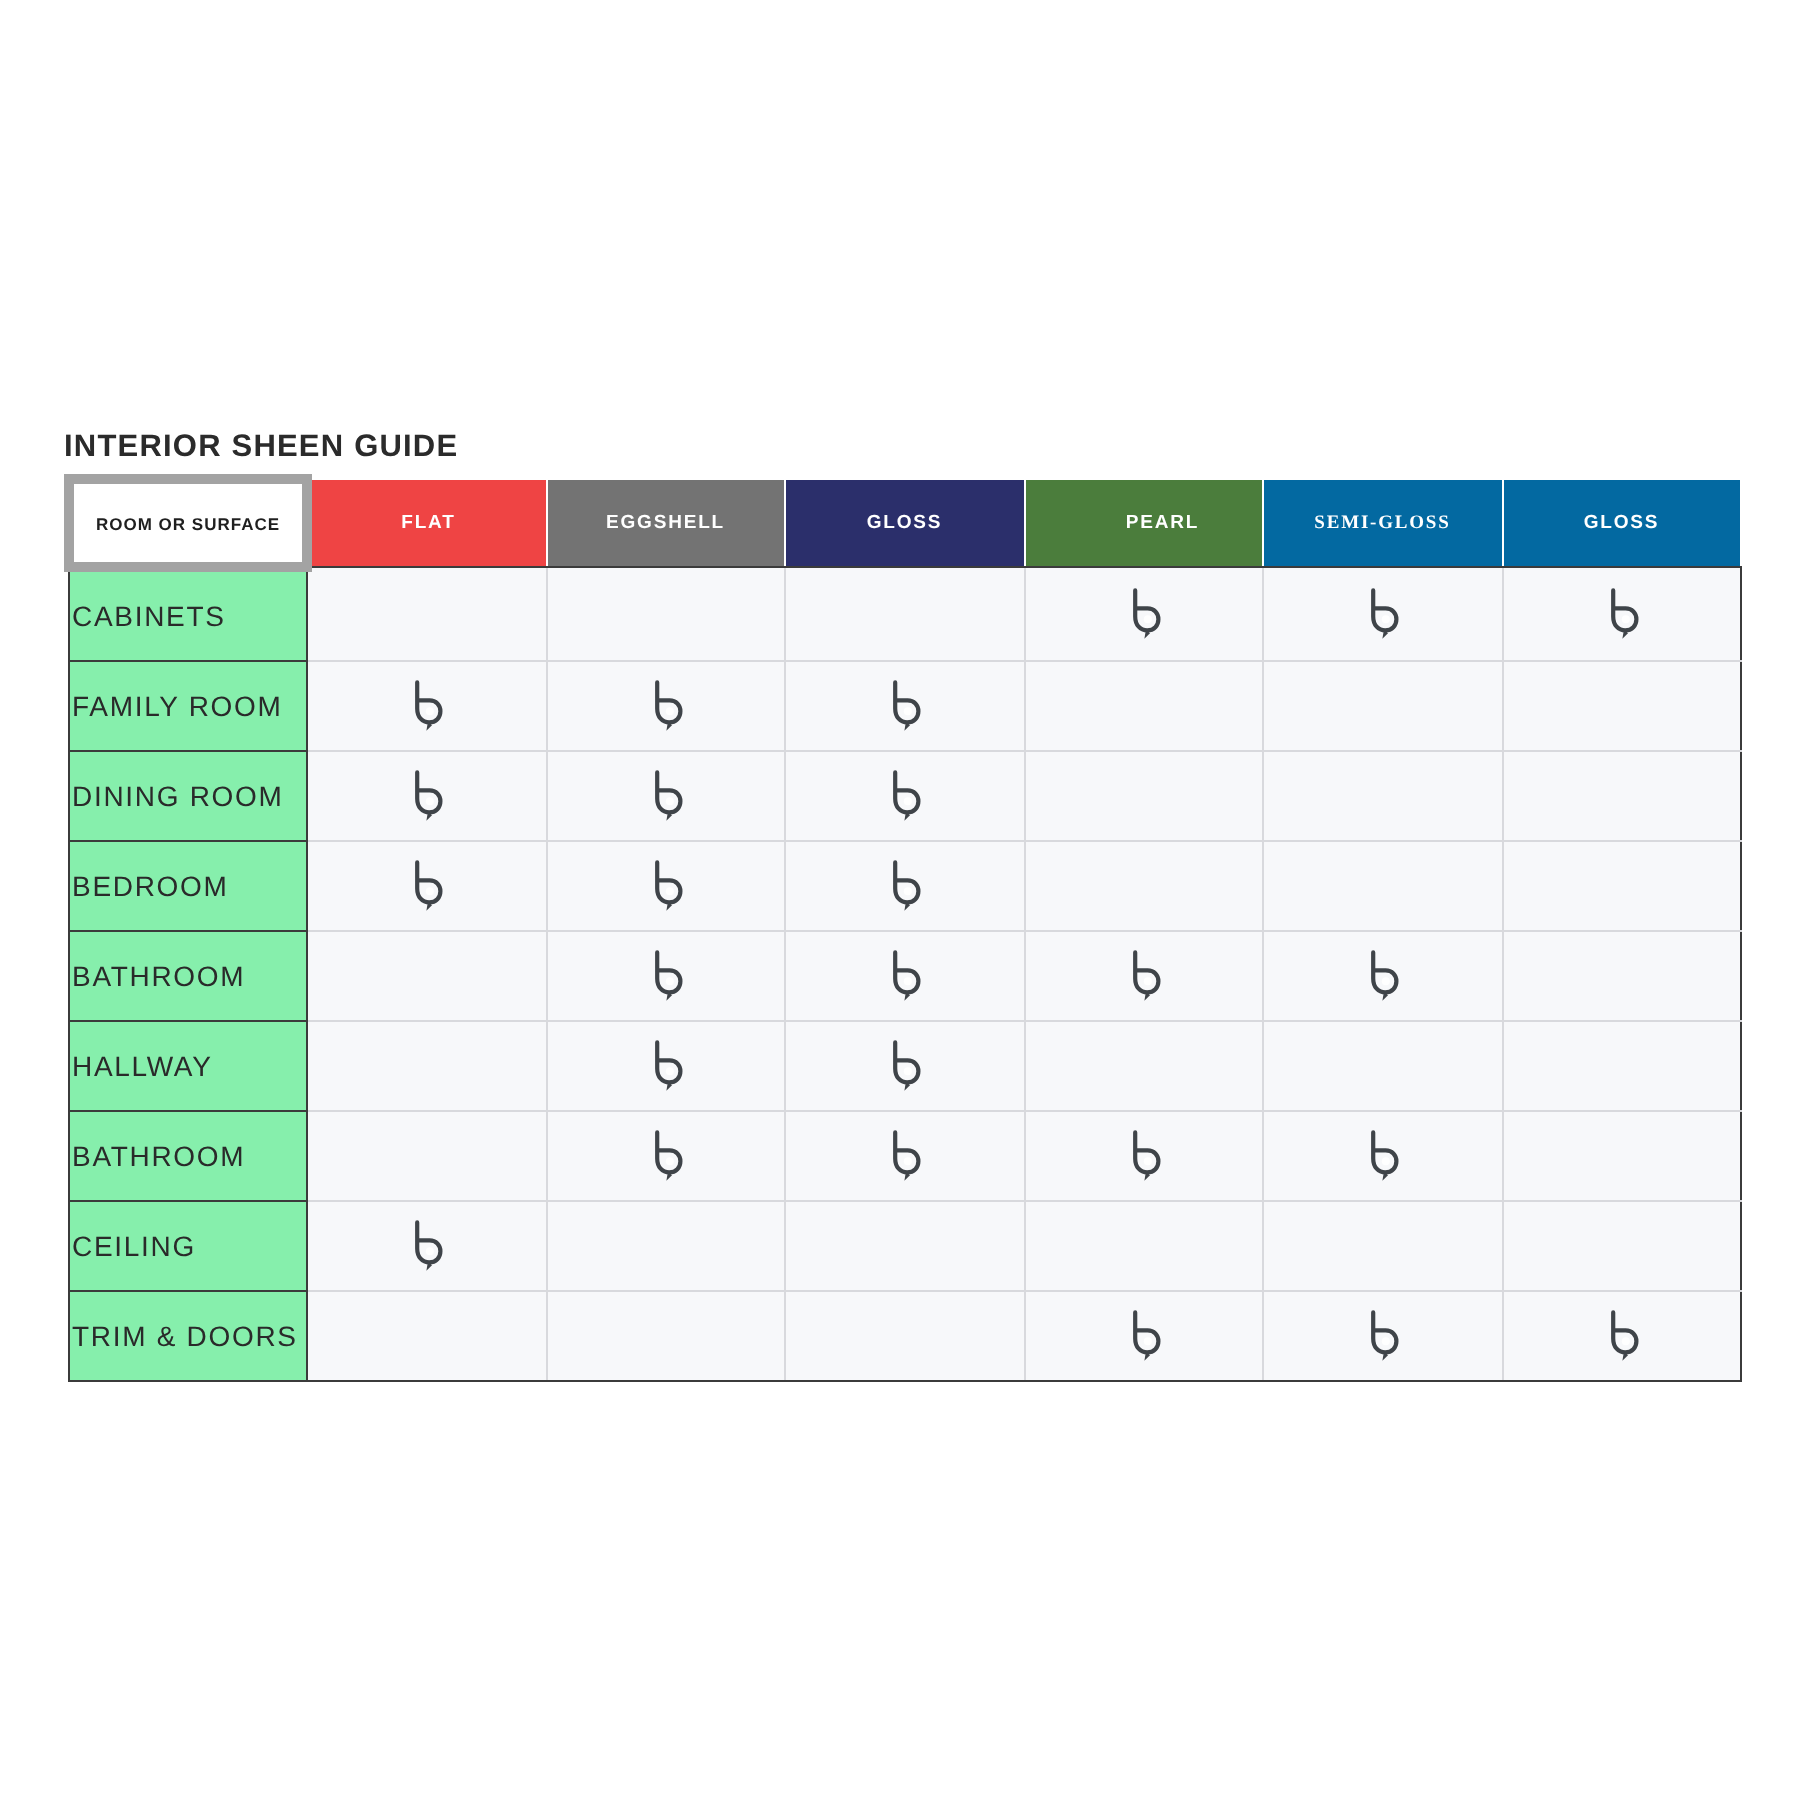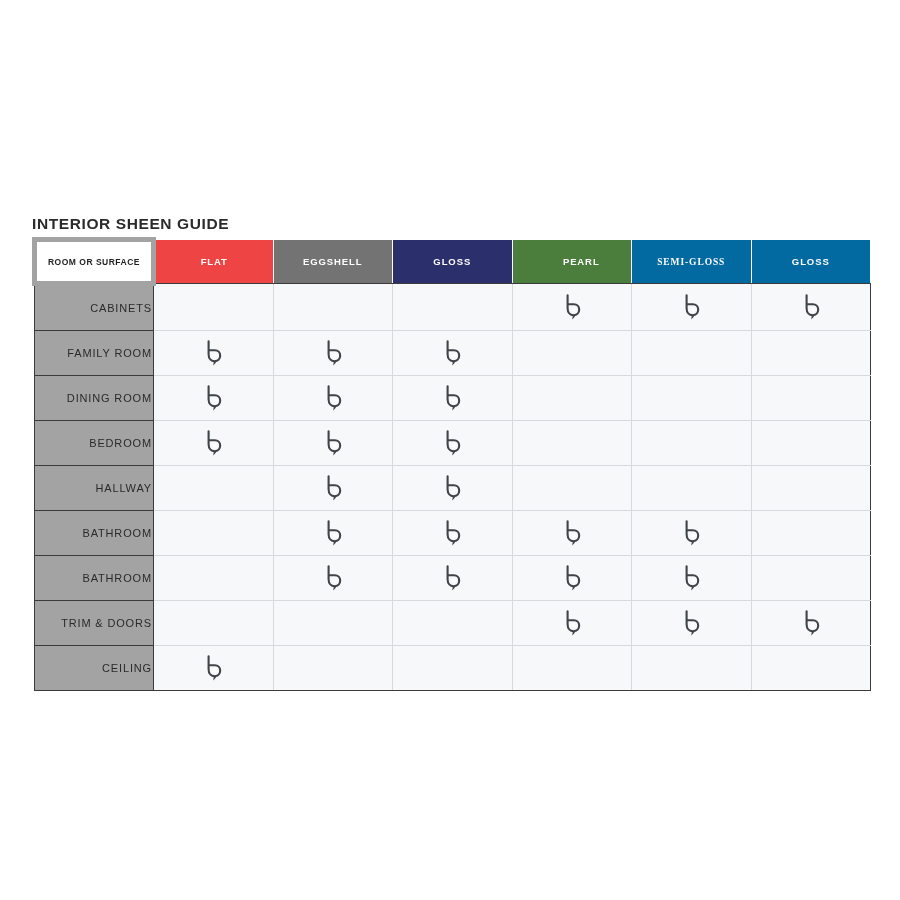--- a/index.html
+++ b/index.html
@@ -63,27 +63,27 @@
     font-weight: bold;
     letter-spacing: 0.9px;
     text-align: center;
     height: 39px;
     vertical-align: middle;
     border: 1px solid #ffffff;
     border-bottom: 1px solid #3b3b3b;
   }
   table.sheen td.rowlabel {
     border: 1px solid #3b3b3b;
-    text-align: right;
+    text-align: left;
     vertical-align: middle;
-    font-size: 11px;
+    font-size: 14px;
     letter-spacing: 0.85px;
     color: #2a2a2a;
     height: 42px;
-    background: #a3a3a3;
+    background: #86efac;
   }
   table.sheen td.cell {
     border: 1px solid #d8d9dd;
     background: #f7f8fa;
     height: 42px;
     text-align: center;
     vertical-align: middle;
     padding: 0;
   }
   table.sheen tr td.cell:last-child {
@@ -259,20 +259,61 @@
       <path d="M11.0 20.6 L10.2 25.4 L13.0 22.6 Z" fill="#3f4449"></path>
       <circle cx="11.9" cy="15.6" r="2.0" fill="#ffffff"></circle>
     </svg>
   </span>
 </td>
             <td class="cell"></td>
             <td class="cell"></td>
             <td class="cell"></td>
           </tr>
           <tr>
+            <td class="rowlabel">BATHROOM</td>
+            <td class="cell"></td>
+            <td class="cell">
+  <span class="mark">
+    <svg viewBox="0 0 20 26" width="20" height="26" aria-hidden="true">
+      <path d="M5.6 1.2 L5.6 14.2 C5.6 18.6 8.2 21.2 11.6 21.2 C15.0 21.2 17.2 18.8 17.2 15.6 C17.2 12.4 15.0 10.2 11.8 10.2 L6.4 10.2" fill="none" stroke="#3f4449" stroke-width="2.1" stroke-linecap="round"></path>
+      <path d="M11.0 20.6 L10.2 25.4 L13.0 22.6 Z" fill="#3f4449"></path>
+      <circle cx="11.9" cy="15.6" r="2.0" fill="#ffffff"></circle>
+    </svg>
+  </span>
+</td>
+            <td class="cell">
+  <span class="mark">
+    <svg viewBox="0 0 20 26" width="20" height="26" aria-hidden="true">
+      <path d="M5.6 1.2 L5.6 14.2 C5.6 18.6 8.2 21.2 11.6 21.2 C15.0 21.2 17.2 18.8 17.2 15.6 C17.2 12.4 15.0 10.2 11.8 10.2 L6.4 10.2" fill="none" stroke="#3f4449" stroke-width="2.1" stroke-linecap="round"></path>
+      <path d="M11.0 20.6 L10.2 25.4 L13.0 22.6 Z" fill="#3f4449"></path>
+      <circle cx="11.9" cy="15.6" r="2.0" fill="#ffffff"></circle>
+    </svg>
+  </span>
+</td>
+            <td class="cell">
+  <span class="mark">
+    <svg viewBox="0 0 20 26" width="20" height="26" aria-hidden="true">
+      <path d="M5.6 1.2 L5.6 14.2 C5.6 18.6 8.2 21.2 11.6 21.2 C15.0 21.2 17.2 18.8 17.2 15.6 C17.2 12.4 15.0 10.2 11.8 10.2 L6.4 10.2" fill="none" stroke="#3f4449" stroke-width="2.1" stroke-linecap="round"></path>
+      <path d="M11.0 20.6 L10.2 25.4 L13.0 22.6 Z" fill="#3f4449"></path>
+      <circle cx="11.9" cy="15.6" r="2.0" fill="#ffffff"></circle>
+    </svg>
+  </span>
+</td>
+            <td class="cell">
+  <span class="mark">
+    <svg viewBox="0 0 20 26" width="20" height="26" aria-hidden="true">
+      <path d="M5.6 1.2 L5.6 14.2 C5.6 18.6 8.2 21.2 11.6 21.2 C15.0 21.2 17.2 18.8 17.2 15.6 C17.2 12.4 15.0 10.2 11.8 10.2 L6.4 10.2" fill="none" stroke="#3f4449" stroke-width="2.1" stroke-linecap="round"></path>
+      <path d="M11.0 20.6 L10.2 25.4 L13.0 22.6 Z" fill="#3f4449"></path>
+      <circle cx="11.9" cy="15.6" r="2.0" fill="#ffffff"></circle>
+    </svg>
+  </span>
+</td>
+            <td class="cell"></td>
+          </tr>
+          <tr>
             <td class="rowlabel">HALLWAY</td>
             <td class="cell"></td>
             <td class="cell">
   <span class="mark">
     <svg viewBox="0 0 20 26" width="20" height="26" aria-hidden="true">
       <path d="M5.6 1.2 L5.6 14.2 C5.6 18.6 8.2 21.2 11.6 21.2 C15.0 21.2 17.2 18.8 17.2 15.6 C17.2 12.4 15.0 10.2 11.8 10.2 L6.4 10.2" fill="none" stroke="#3f4449" stroke-width="2.1" stroke-linecap="round"></path>
       <path d="M11.0 20.6 L10.2 25.4 L13.0 22.6 Z" fill="#3f4449"></path>
       <circle cx="11.9" cy="15.6" r="2.0" fill="#ffffff"></circle>
     </svg>
   </span>
@@ -325,58 +366,34 @@
     <svg viewBox="0 0 20 26" width="20" height="26" aria-hidden="true">
       <path d="M5.6 1.2 L5.6 14.2 C5.6 18.6 8.2 21.2 11.6 21.2 C15.0 21.2 17.2 18.8 17.2 15.6 C17.2 12.4 15.0 10.2 11.8 10.2 L6.4 10.2" fill="none" stroke="#3f4449" stroke-width="2.1" stroke-linecap="round"></path>
       <path d="M11.0 20.6 L10.2 25.4 L13.0 22.6 Z" fill="#3f4449"></path>
       <circle cx="11.9" cy="15.6" r="2.0" fill="#ffffff"></circle>
     </svg>
   </span>
 </td>
             <td class="cell"></td>
           </tr>
           <tr>
-            <td class="rowlabel">BATHROOM</td>
-            <td class="cell"></td>
-            <td class="cell">
-  <span class="mark">
-    <svg viewBox="0 0 20 26" width="20" height="26" aria-hidden="true">
-      <path d="M5.6 1.2 L5.6 14.2 C5.6 18.6 8.2 21.2 11.6 21.2 C15.0 21.2 17.2 18.8 17.2 15.6 C17.2 12.4 15.0 10.2 11.8 10.2 L6.4 10.2" fill="none" stroke="#3f4449" stroke-width="2.1" stroke-linecap="round"></path>
-      <path d="M11.0 20.6 L10.2 25.4 L13.0 22.6 Z" fill="#3f4449"></path>
-      <circle cx="11.9" cy="15.6" r="2.0" fill="#ffffff"></circle>
-    </svg>
-  </span>
-</td>
-            <td class="cell">
-  <span class="mark">
-    <svg viewBox="0 0 20 26" width="20" height="26" aria-hidden="true">
-      <path d="M5.6 1.2 L5.6 14.2 C5.6 18.6 8.2 21.2 11.6 21.2 C15.0 21.2 17.2 18.8 17.2 15.6 C17.2 12.4 15.0 10.2 11.8 10.2 L6.4 10.2" fill="none" stroke="#3f4449" stroke-width="2.1" stroke-linecap="round"></path>
-      <path d="M11.0 20.6 L10.2 25.4 L13.0 22.6 Z" fill="#3f4449"></path>
-      <circle cx="11.9" cy="15.6" r="2.0" fill="#ffffff"></circle>
-    </svg>
-  </span>
-</td>
-            <td class="cell">
-  <span class="mark">
-    <svg viewBox="0 0 20 26" width="20" height="26" aria-hidden="true">
-      <path d="M5.6 1.2 L5.6 14.2 C5.6 18.6 8.2 21.2 11.6 21.2 C15.0 21.2 17.2 18.8 17.2 15.6 C17.2 12.4 15.0 10.2 11.8 10.2 L6.4 10.2" fill="none" stroke="#3f4449" stroke-width="2.1" stroke-linecap="round"></path>
-      <path d="M11.0 20.6 L10.2 25.4 L13.0 22.6 Z" fill="#3f4449"></path>
-      <circle cx="11.9" cy="15.6" r="2.0" fill="#ffffff"></circle>
-    </svg>
-  </span>
-</td>
-            <td class="cell">
-  <span class="mark">
-    <svg viewBox="0 0 20 26" width="20" height="26" aria-hidden="true">
-      <path d="M5.6 1.2 L5.6 14.2 C5.6 18.6 8.2 21.2 11.6 21.2 C15.0 21.2 17.2 18.8 17.2 15.6 C17.2 12.4 15.0 10.2 11.8 10.2 L6.4 10.2" fill="none" stroke="#3f4449" stroke-width="2.1" stroke-linecap="round"></path>
-      <path d="M11.0 20.6 L10.2 25.4 L13.0 22.6 Z" fill="#3f4449"></path>
-      <circle cx="11.9" cy="15.6" r="2.0" fill="#ffffff"></circle>
-    </svg>
-  </span>
-</td>
+            <td class="rowlabel">CEILING</td>
+            <td class="cell">
+  <span class="mark">
+    <svg viewBox="0 0 20 26" width="20" height="26" aria-hidden="true">
+      <path d="M5.6 1.2 L5.6 14.2 C5.6 18.6 8.2 21.2 11.6 21.2 C15.0 21.2 17.2 18.8 17.2 15.6 C17.2 12.4 15.0 10.2 11.8 10.2 L6.4 10.2" fill="none" stroke="#3f4449" stroke-width="2.1" stroke-linecap="round"></path>
+      <path d="M11.0 20.6 L10.2 25.4 L13.0 22.6 Z" fill="#3f4449"></path>
+      <circle cx="11.9" cy="15.6" r="2.0" fill="#ffffff"></circle>
+    </svg>
+  </span>
+</td>
+            <td class="cell"></td>
+            <td class="cell"></td>
+            <td class="cell"></td>
+            <td class="cell"></td>
             <td class="cell"></td>
           </tr>
           <tr>
             <td class="rowlabel">TRIM &amp; DOORS</td>
             <td class="cell"></td>
             <td class="cell"></td>
             <td class="cell"></td>
             <td class="cell">
   <span class="mark">
     <svg viewBox="0 0 20 26" width="20" height="26" aria-hidden="true">
@@ -397,34 +414,17 @@
 </td>
             <td class="cell">
   <span class="mark">
     <svg viewBox="0 0 20 26" width="20" height="26" aria-hidden="true">
       <path d="M5.6 1.2 L5.6 14.2 C5.6 18.6 8.2 21.2 11.6 21.2 C15.0 21.2 17.2 18.8 17.2 15.6 C17.2 12.4 15.0 10.2 11.8 10.2 L6.4 10.2" fill="none" stroke="#3f4449" stroke-width="2.1" stroke-linecap="round"></path>
       <path d="M11.0 20.6 L10.2 25.4 L13.0 22.6 Z" fill="#3f4449"></path>
       <circle cx="11.9" cy="15.6" r="2.0" fill="#ffffff"></circle>
     </svg>
   </span>
 </td>
-          </tr>
-          <tr>
-            <td class="rowlabel">CEILING</td>
-            <td class="cell">
-  <span class="mark">
-    <svg viewBox="0 0 20 26" width="20" height="26" aria-hidden="true">
-      <path d="M5.6 1.2 L5.6 14.2 C5.6 18.6 8.2 21.2 11.6 21.2 C15.0 21.2 17.2 18.8 17.2 15.6 C17.2 12.4 15.0 10.2 11.8 10.2 L6.4 10.2" fill="none" stroke="#3f4449" stroke-width="2.1" stroke-linecap="round"></path>
-      <path d="M11.0 20.6 L10.2 25.4 L13.0 22.6 Z" fill="#3f4449"></path>
-      <circle cx="11.9" cy="15.6" r="2.0" fill="#ffffff"></circle>
-    </svg>
-  </span>
-</td>
-            <td class="cell"></td>
-            <td class="cell"></td>
-            <td class="cell"></td>
-            <td class="cell"></td>
-            <td class="cell"></td>
           </tr>
         </tbody>
     </table>
   </div>
 </div>
 
 </body></html>

